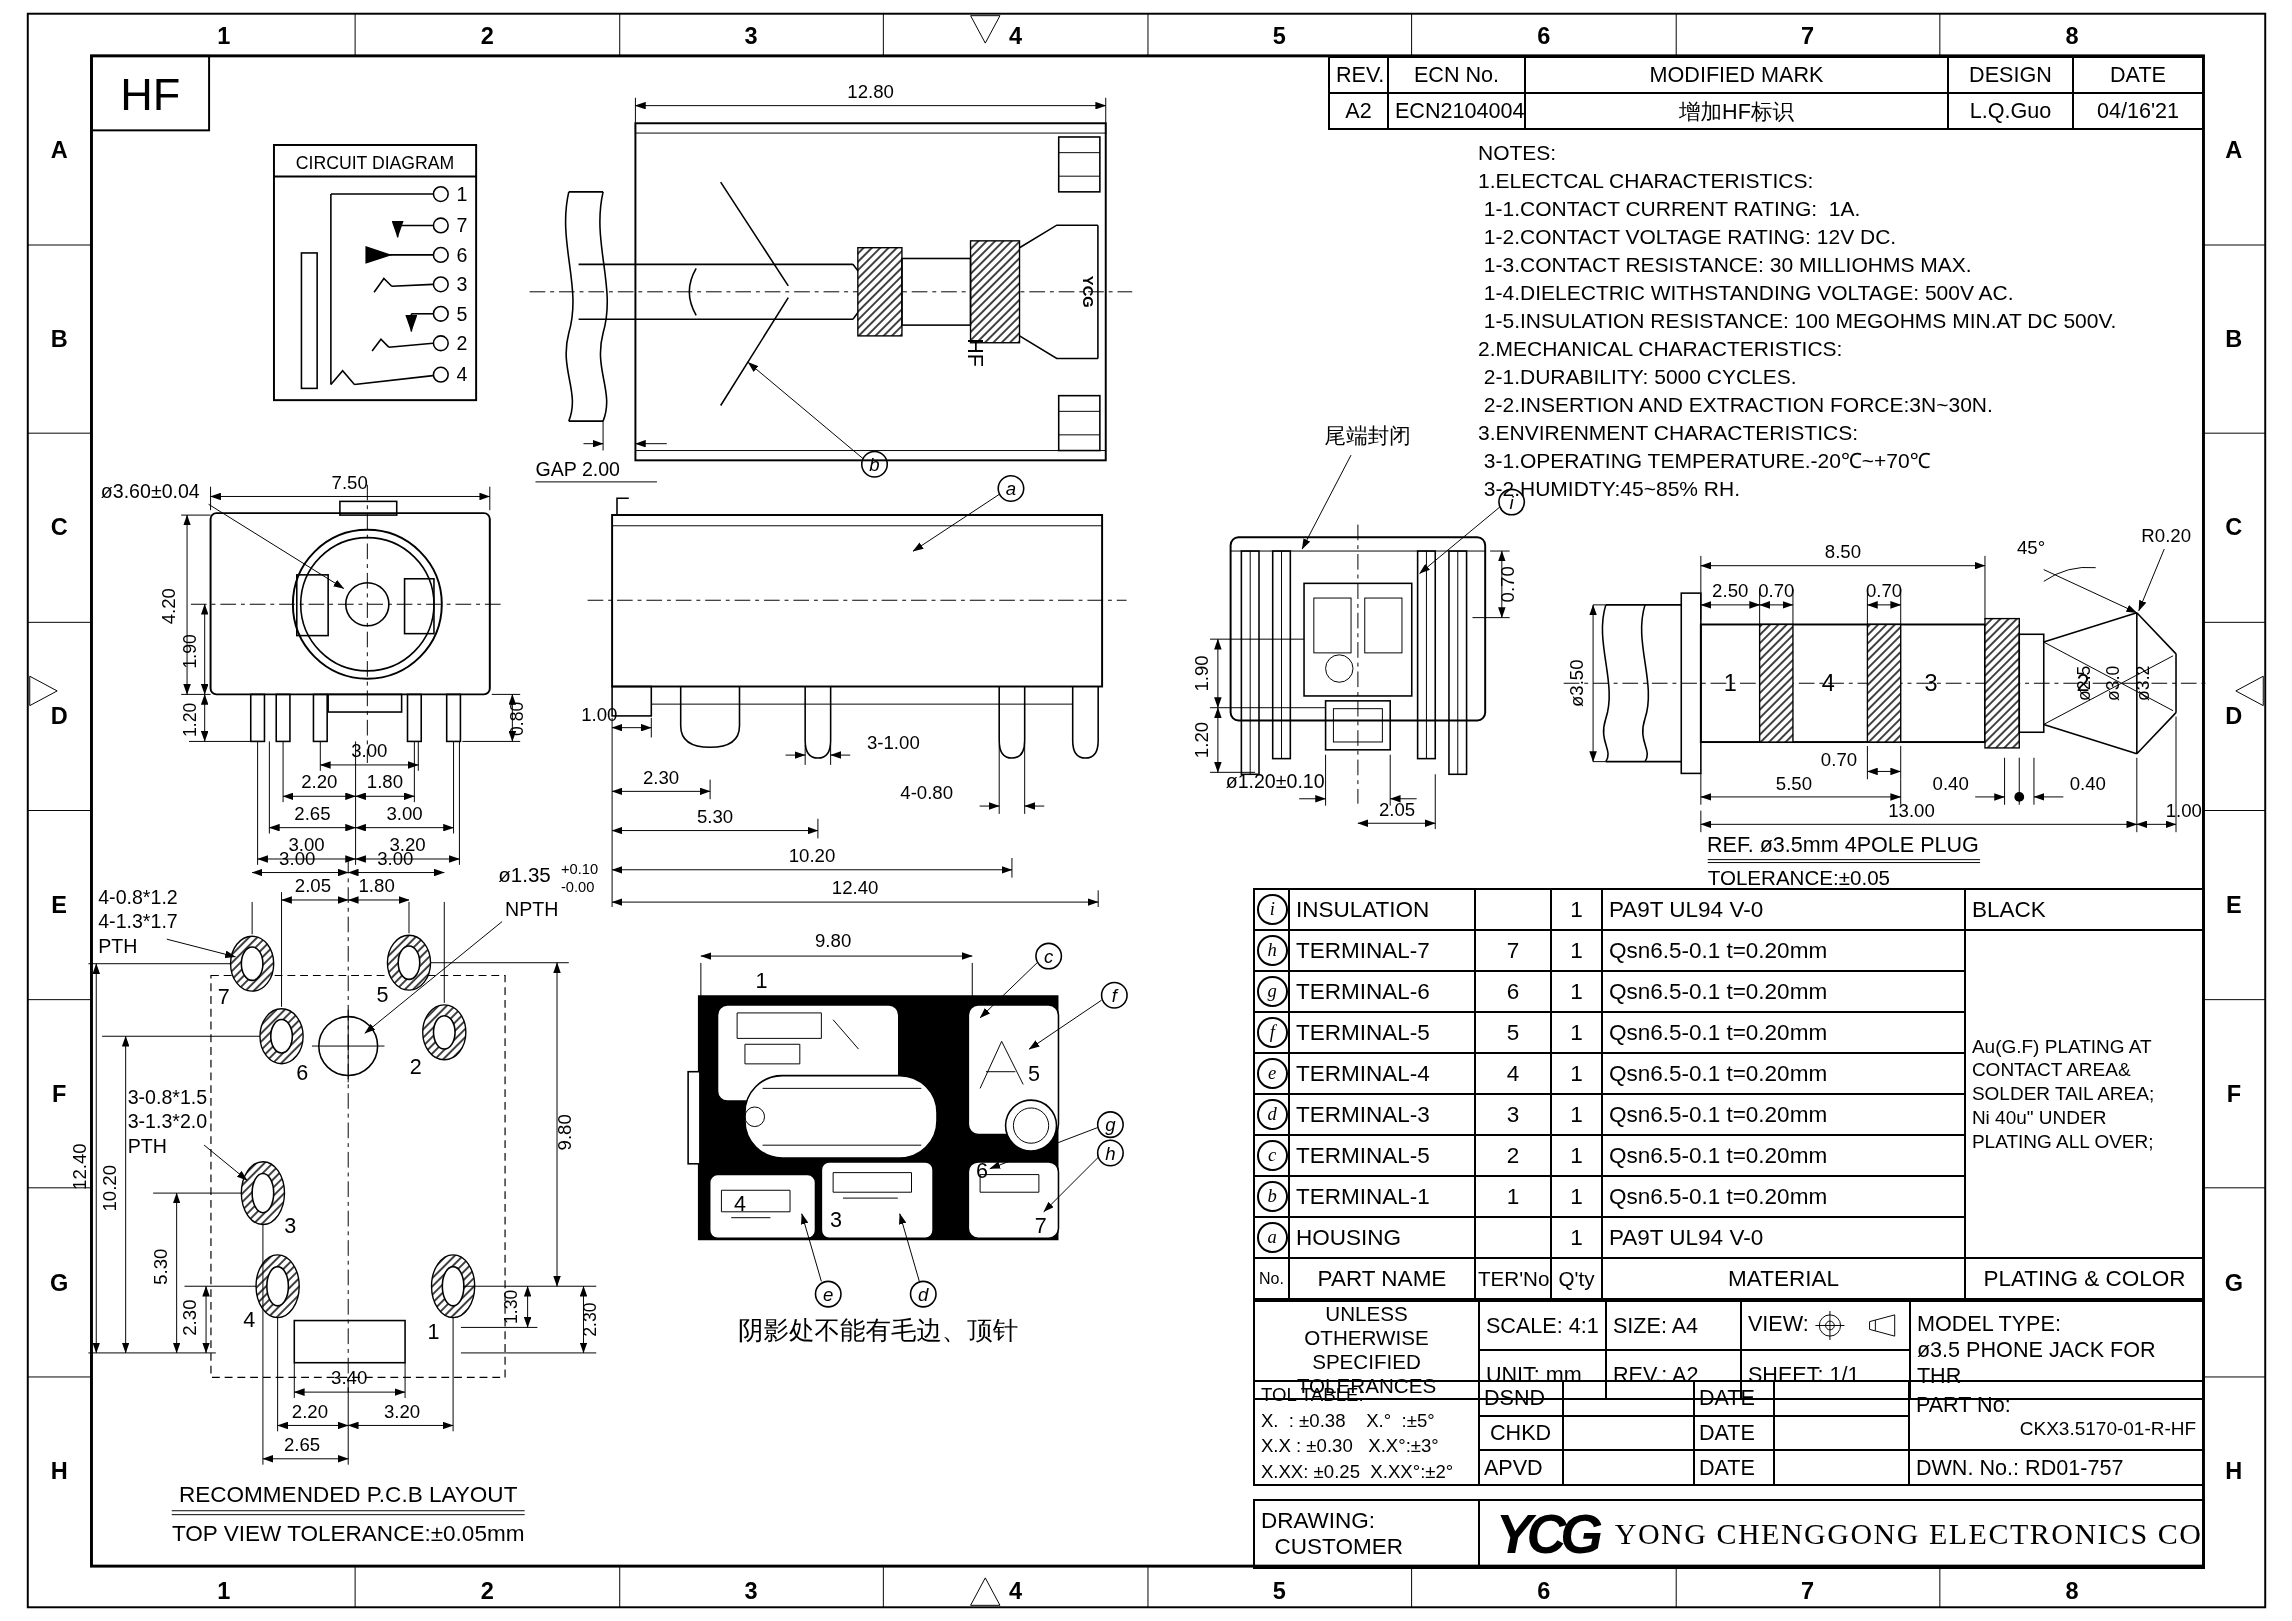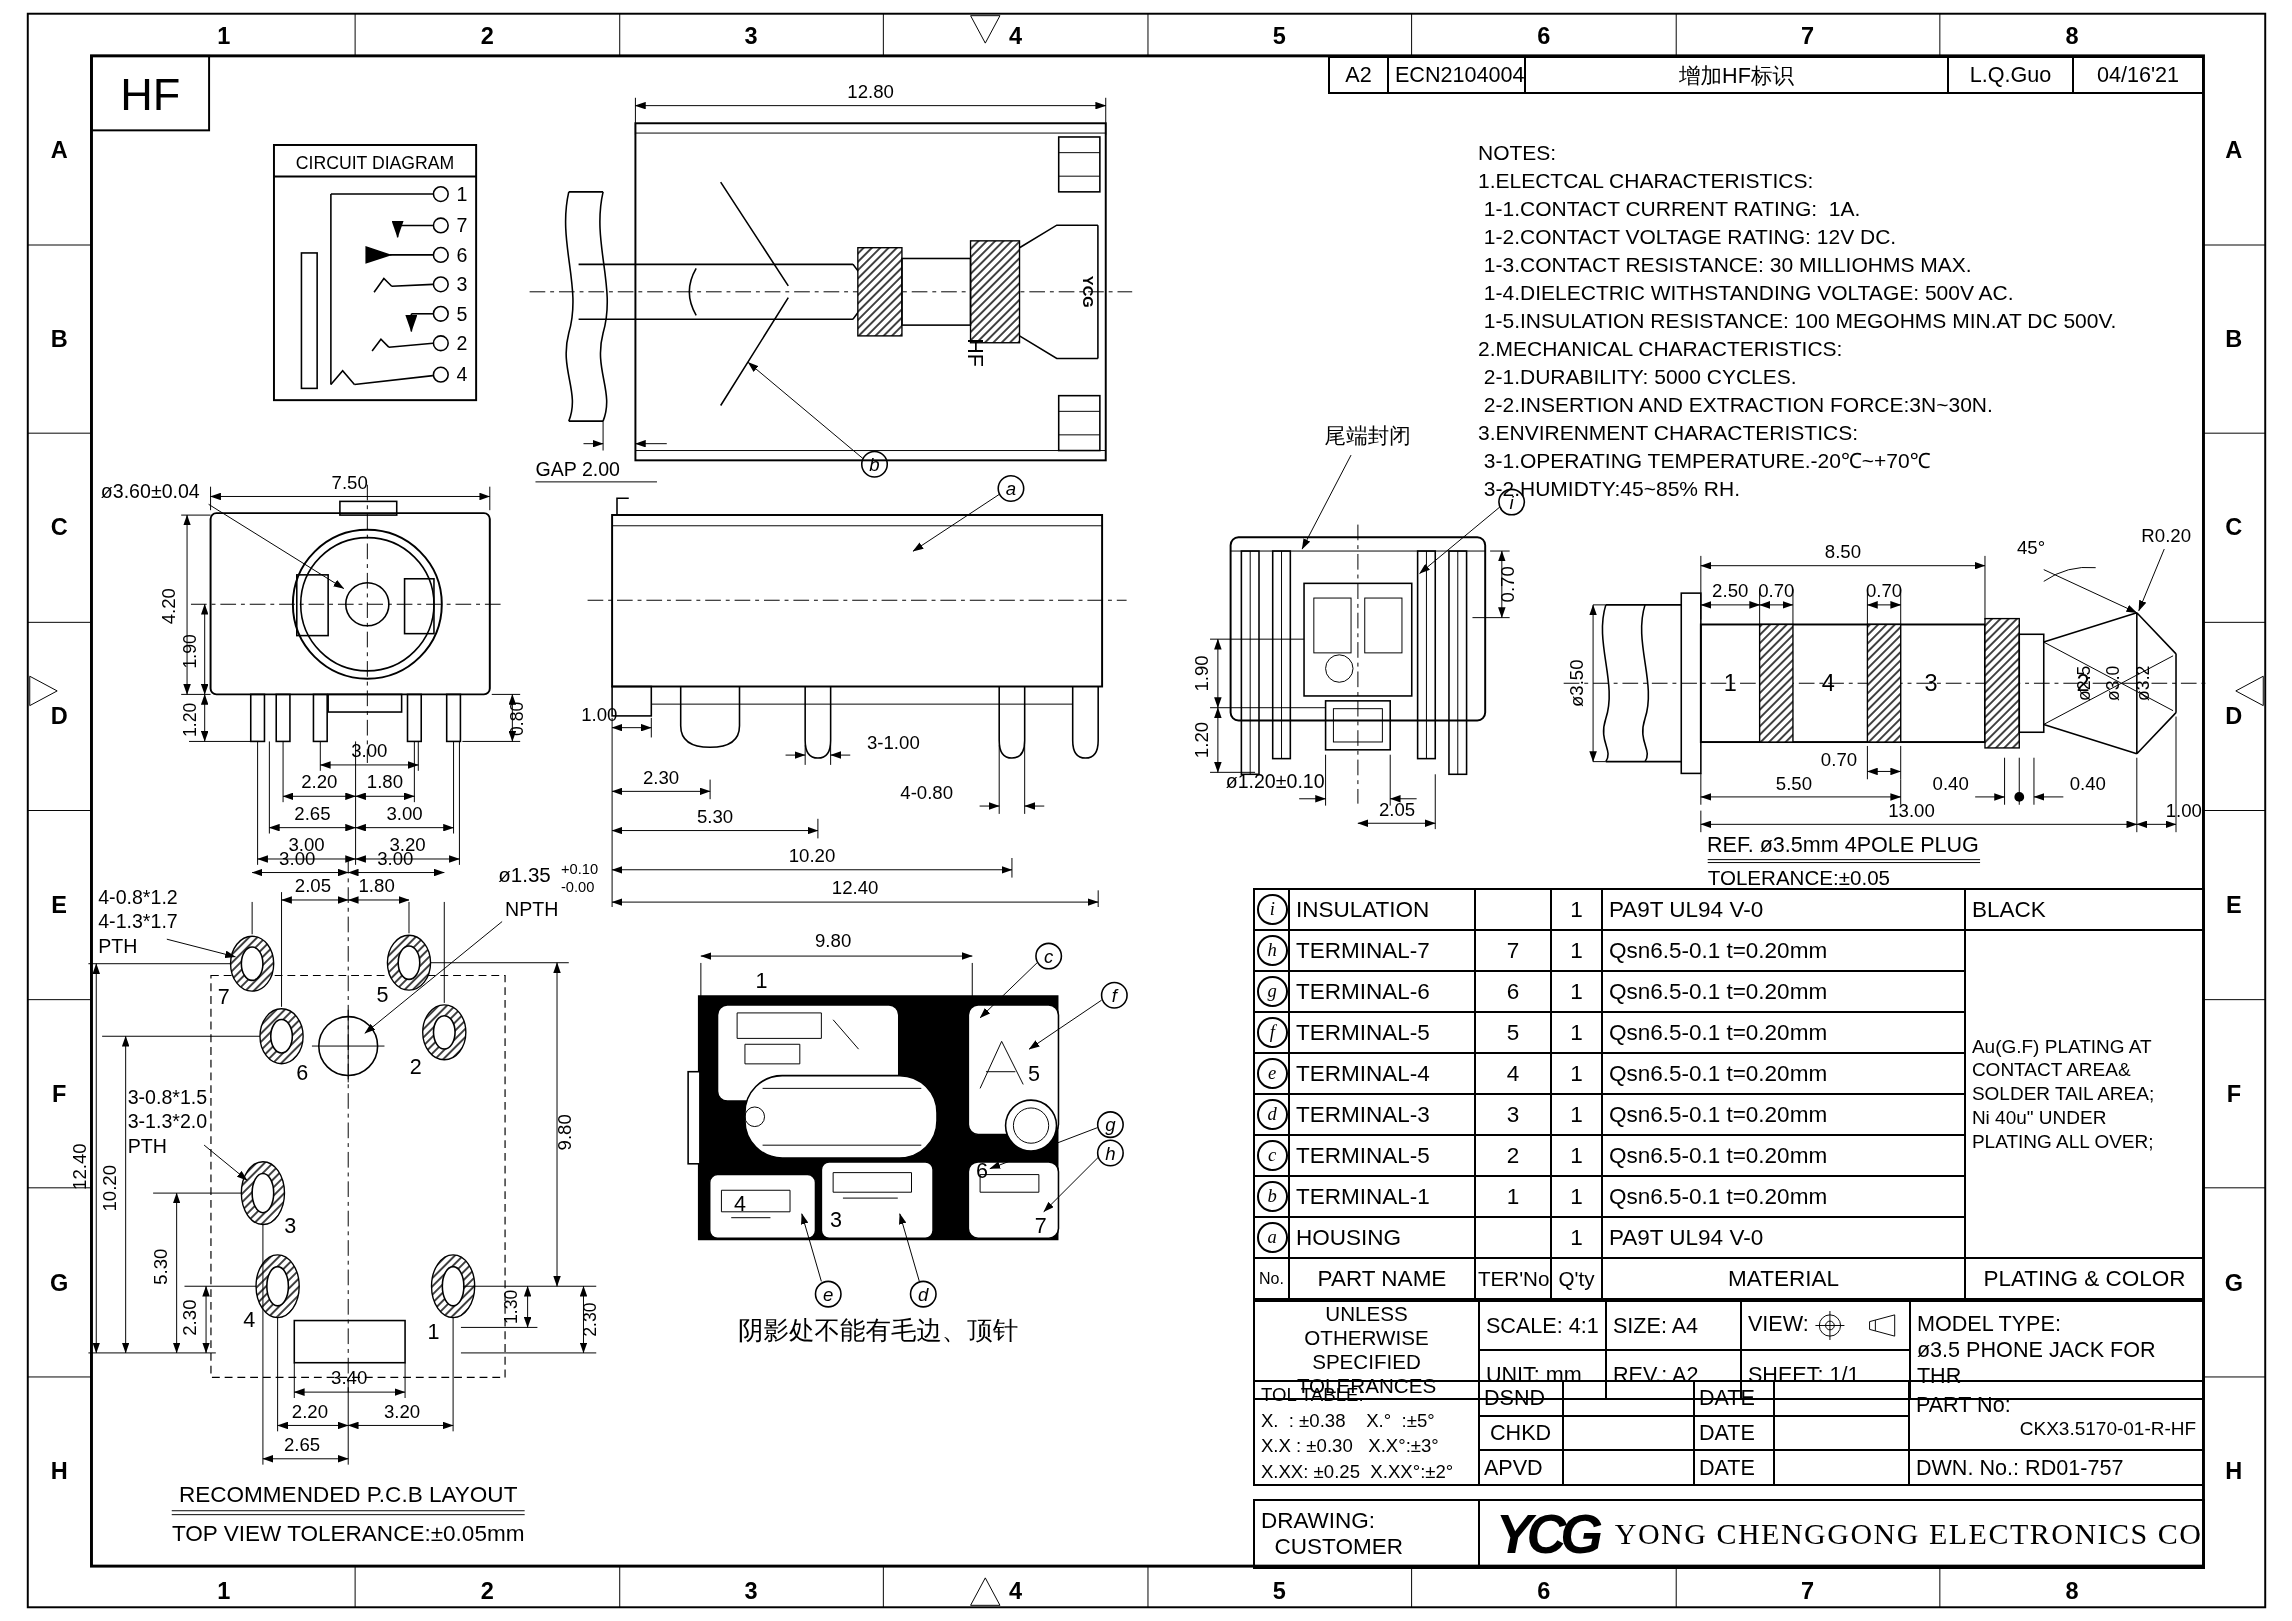--- a/index.html
+++ b/index.html
@@ -116,20 +116,27 @@
 
 <table class="tbl rev">
   <colgroup>
         <col style="width:59px">
         <col style="width:137px">
         <col style="width:423px">
         <col style="width:125px">
         <col style="width:130px">
       </colgroup>
   <tbody>
+        <tr>
+    <td>REV.</td>
+    <td>ECN No.</td>
+    <td>MODIFIED MARK</td>
+    <td>DESIGN</td>
+    <td>DATE</td>
+  </tr>
   <tr>
     <td>A2</td>
     <td>ECN2104004</td>
     <td>增加HF标识</td>
     <td>L.Q.Guo</td>
     <td>04/16'21</td>
   </tr>
 </tbody>
     </table>
 

